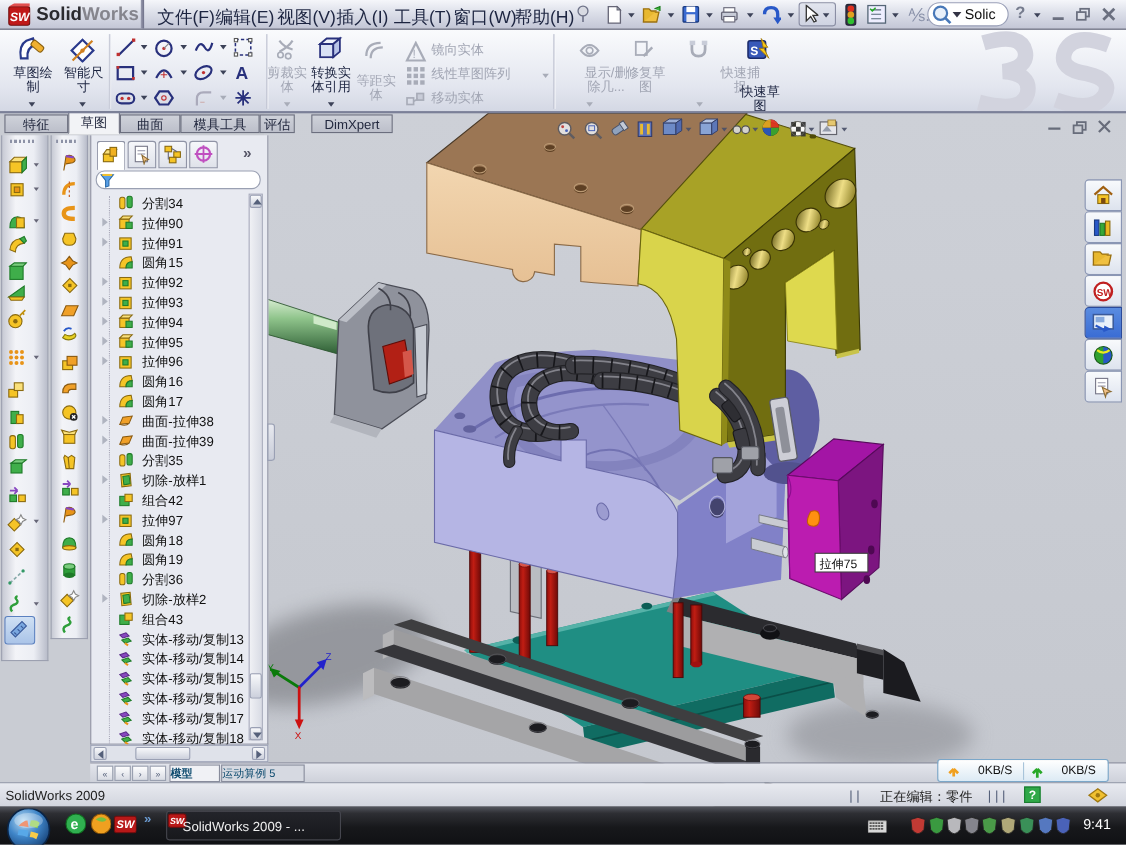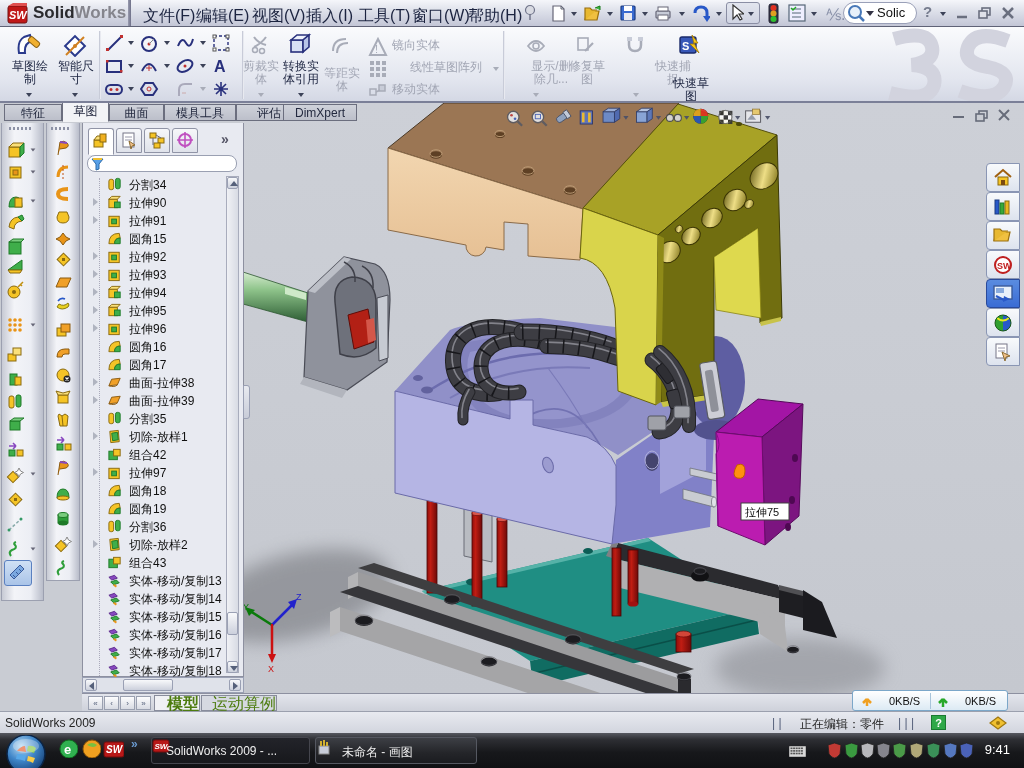--- a/index.html
+++ b/index.html
@@ -32,21 +32,21 @@
 #filter{position:absolute;left:4px;top:32px;width:150px;height:17px;background:#fff;border:1px solid #9aa0b2;border-radius:8px}
 .trow{position:absolute;left:3px;height:18px;font-size:12px;color:#111;white-space:nowrap}
 .trow .tx{position:absolute;left:44px;top:2px}
 .trow svg{position:absolute;left:22px;top:1px}
 .trow .ar{position:absolute;left:8px;top:5px;width:0;height:0;border-top:4px solid transparent;border-bottom:4px solid transparent;border-left:5px solid #b0b4c0}
 
 .sb{background:linear-gradient(90deg,#f0f1f5,#d8dbe4);border:1px solid #a8acbc}
 .sbh{background:linear-gradient(#f8f9fb,#ccd0dc);border:1px solid #9aa0b4;border-radius:2px}
 
 #mstrip{left:82px;top:693px;width:942px;height:18px;background:linear-gradient(#e3e5ec,#ced1da);border-top:1px solid #8d90a0}
-.mtab{position:absolute;top:1px;height:16px;font-size:16px;color:#4d7c0f;border:1px solid #888c9c;background:#d6d9e1;text-align:right;line-height:15px}
+.mtab{position:absolute;top:1px;height:16px;font-size:10px;color:#0c4a6e;border:1px solid #888c9c;background:#d6d9e1;text-align:left;line-height:15px}
 .mnav{position:absolute;top:2px;width:15px;height:14px;background:linear-gradient(#fdfdfe,#d8dbe3);border:1px solid #9aa0b0;font-size:8px;color:#55607a;text-align:center;line-height:13px}
 
 .tpbtn{position:absolute;left:986px;width:34px;height:29px;background:linear-gradient(#f8fafc,#dde3ee);border:1px solid #8a96b4;border-radius:4px 0 0 4px}
 
 #status{left:0;top:711px;width:1024px;height:22px;background:linear-gradient(#e8eaf0,#d2d5de);border-top:1px solid #9ba0ae;font-size:12px;color:#222}
 
 #net{left:852px;top:690px;width:156px;height:21px;background:linear-gradient(#ffffff,#dceaf4);border:1px solid #7ba7c9;border-radius:3px;font-size:11px;color:#111}
 
 #taskbar{left:0;top:733px;width:1024px;height:35px;background:linear-gradient(#565860 0%,#2e2f34 18%,#17181b 55%,#101114)}
 .tbtn{position:absolute;top:4px;height:27px;border:1px solid #555861;border-radius:3px;background:linear-gradient(#3d3f45,#242529 60%,#1b1c20);color:#eee;font-size:12px}
@@ -498,21 +498,21 @@
         <rect x="2" y="2" width="4" height="4" fill="#a8acb8"></rect>
         <rect x="2" y="8" width="4" height="4" fill="#a8acb8"></rect>
         <rect x="2" y="14" width="4" height="4" fill="#a8acb8"></rect>
         <rect x="8" y="2" width="4" height="4" fill="#a8acb8"></rect>
         <rect x="8" y="8" width="4" height="4" fill="#a8acb8"></rect>
         <rect x="8" y="14" width="4" height="4" fill="#a8acb8"></rect>
         <rect x="14" y="2" width="4" height="4" fill="#a8acb8"></rect>
         <rect x="14" y="8" width="4" height="4" fill="#a8acb8"></rect>
         <rect x="14" y="14" width="4" height="4" fill="#a8acb8"></rect>
       </svg>
-<div class="cmlbl dis" style="left:392px;top:34px;width:90px;text-align:right">线性草图阵列</div>
+<div class="cmlbl dis" style="left:392px;top:34px;width:90px;text-align:left">线性草图阵列</div>
 <svg class="abs" style="left:368px;top:54px" width="20" height="20" viewBox="0 0 20 20">
         <rect x="2" y="8" width="6" height="6" fill="none" stroke="#a8acb8" stroke-width="1.5"></rect>
         <rect x="11" y="4" width="6" height="6" fill="#c8ccd8" stroke="#a8acb8" stroke-width="1.5"></rect>
         <path d="M8,11 L12,9" stroke="#a8acb8" stroke-width="1.5"></path>
       </svg>
 <div class="cmlbl dis" style="left:392px;top:56px;width:70px;text-align:left">移动实体</div>
 <div class="dd dis abs" style="left:493px;top:40px"></div>
 <div class="vsep" style="left:503px;top:4px;height:68px"></div>
 <svg class="abs" style="left:525px;top:8px" width="22" height="22" viewBox="0 0 22 22">
         <path d="M3,11 Q11,1 19,11 Q11,21 3,11 Z" fill="none" stroke="#a8acb8" stroke-width="1.8"></path>
@@ -541,21 +541,21 @@
         <polygon points="14,2 20,10 16,10 21,20 12,11 16,11" fill="#f8c818" stroke="#a07808" stroke-width="0.8"></polygon>
       </svg>
 <div class="cmlbl" style="left:666px;top:50px;width:50px">快速草
 图</div>
 </div>
 <div class="abs" style="left:0;top:103px;width:1024px;height:19px;z-index:8">
 <div class="swtab " style="left:4px;width:58px;position:absolute">特征</div>
 <div class="swtab act" style="left:62px;width:47px;position:absolute">草图</div>
 <div class="swtab " style="left:109px;width:55px;position:absolute">曲面</div>
 <div class="swtab " style="left:164px;width:72px;position:absolute">模具工具</div>
-<div class="swtab " style="left:236px;width:66px;position:absolute">评估</div>
+<div class="swtab " style="left:236px;width:32px;position:absolute">评估</div>
 <div class="swtab " style="left:283px;width:74px;position:absolute">DimXpert</div>
 </div>
 <div id="ltb1" class="abs ltb" style="z-index:7"></div>
 <div id="ltb2" class="abs ltb" style="z-index:7"></div>
 <div class="grip abs" style="left:9px;top:127px;z-index:8"></div>
 <div class="grip abs" style="left:51px;top:127px;width:18px;z-index:8"></div>
 <svg class="abs" style="z-index:8;left:6px;top:141px" width="19" height="19" viewBox="0 0 19 19">
       <rect x="3" y="6" width="11" height="10" fill="#f5c426" stroke="#8a6a10"></rect>
       <polygon points="3,6 7,2 18,2 14,6" fill="#fae07a" stroke="#8a6a10"></polygon>
       <polygon points="14,6 18,2 18,12 14,16" fill="#3fae4a" stroke="#1e7a28"></polygon>
@@ -1086,27 +1086,20 @@
         <rect x="1" y="3" width="20" height="15" rx="2" fill="#b81818" stroke="#700d0d"></rect>
         <text x="3" y="14" font-size="10" font-weight="bold" fill="#fff" font-style="italic">SW</text>
       </svg>
 <div class="abs" style="left:131px;top:4px;color:#6a9ad0;font-size:12px;font-weight:bold">»</div>
 <div class="tbtn abs" style="left:151px;width:159px;background:linear-gradient(#23242a,#17181c);border-color:#45464e">
 <svg style="left:5px;top:5px" width="18" height="16" viewBox="0 0 18 16">
           <rect x="1" y="2" width="16" height="12" rx="2" fill="#b81818" stroke="#700d0d"></rect>
           <text x="2.5" y="11" font-size="8" font-weight="bold" fill="#fff" font-style="italic">SW</text>
         </svg>
 <div style="position:absolute;left:14px;top:6px">SolidWorks 2009 - ...</div>
-</div>
-<div class="tbtn abs" style="left:315px;width:162px">
-<svg style="left:6px;top:4px" width="16" height="18" viewBox="0 0 16 18">
-          <rect x="3" y="8" width="10" height="8" fill="#c8ccd8" stroke="#888"></rect>
-          <path d="M5,8 L5,3 M8,8 L8,2 M11,8 L11,4" stroke="#d0b030" stroke-width="2"></path>
-        </svg>
-<div style="position:absolute;left:26px;top:6px">未命名 - 画图</div>
 </div>
 <svg class="abs" style="left:789px;top:13px" width="17" height="11" viewBox="0 0 17 11">
         <rect x="0" y="0" width="17" height="11" rx="1" fill="#d8d8d8" stroke="#888"></rect>
         <g fill="#555">
           <rect x="1.5" y="1.5" width="2" height="1.6"></rect>
           <rect x="4.1" y="1.5" width="2" height="1.6"></rect>
           <rect x="6.7" y="1.5" width="2" height="1.6"></rect>
           <rect x="9.3" y="1.5" width="2" height="1.6"></rect>
           <rect x="11.9" y="1.5" width="2" height="1.6"></rect>
           <rect x="1.5" y="4.1" width="2" height="1.6"></rect>

